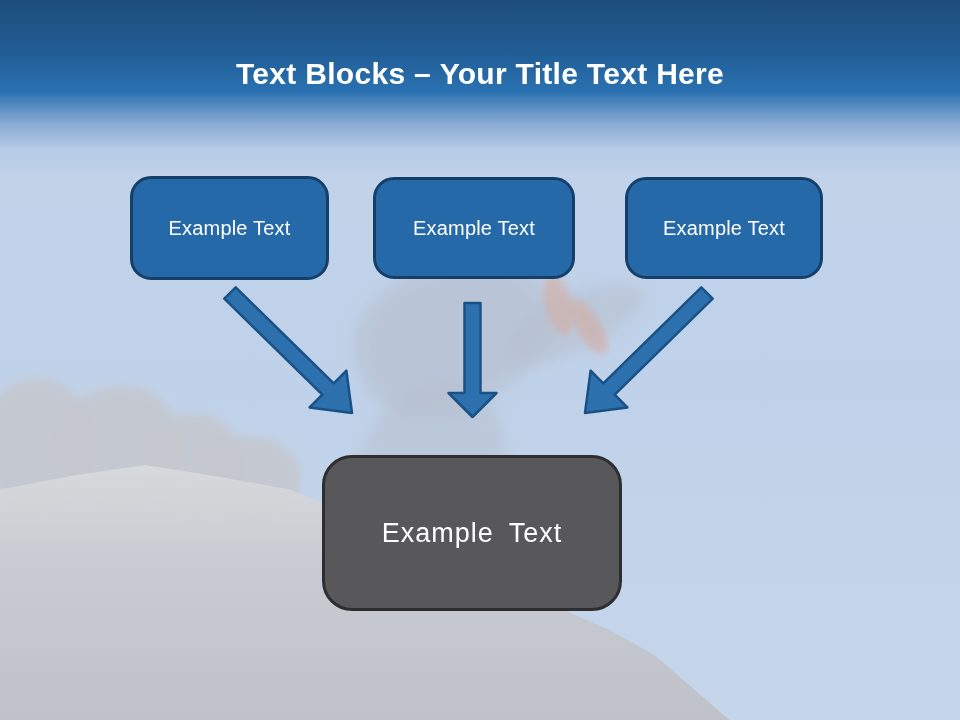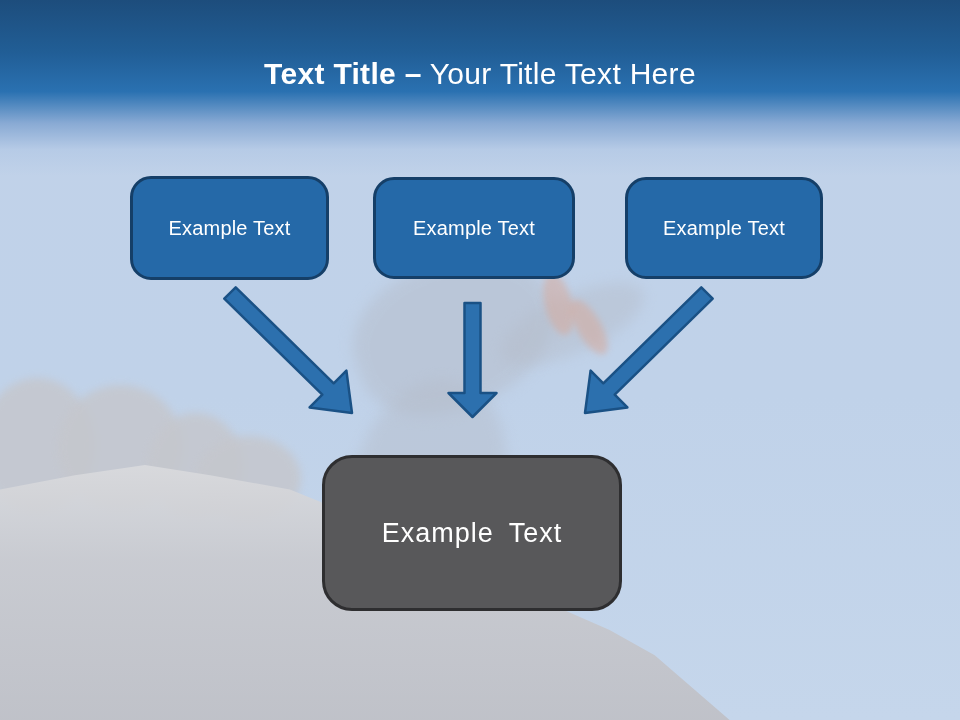--- a/index.html
+++ b/index.html
@@ -53,21 +53,21 @@
   }
   .slide-title{
     position:absolute;left:0;right:0;top:52px;
     height:44px;line-height:44px;
     text-align:center;
     font-size:30px;color:var(--text-light);
     letter-spacing:.3px;
     white-space:nowrap;
   }
   .slide-title .bold{font-weight:700;}
-  .slide-title .light{font-weight:400;text-align:center;}
+  .slide-title .light{font-weight:700;text-align:center;}
   
   .text-block{
     position:absolute;
     height:102px;top:177px;
     background:var(--box-fill);
     border:3px solid var(--box-border);
     border-radius:21px;
     display:flex;align-items:center;justify-content:center;
     color:var(--text-light);
     font-size:20px;letter-spacing:.2px;
@@ -108,21 +108,21 @@
     <div class="blob rock-bump" style="left:-20px;top:378px;width:115px;height:135px;"></div>
     <div class="blob rock-bump" style="left:58px;top:385px;width:125px;height:125px;"></div>
     <div class="blob rock-bump" style="left:148px;top:413px;width:95px;height:105px;"></div>
     <div class="blob rock-bump" style="left:196px;top:436px;width:105px;height:85px;"></div>
     <div class="rock-mass"></div>
   </div>
 
   <div class="header-band"></div>
 
   <div class="slide-title">
-    <span class="bold">Text Title –</span>
+    <span class="bold">Text Blocks –</span>
     <span class="light">Your Title Text Here</span>
   </div>
 
   <div class="text-block tb-1">
     <span>Example Text</span>
   </div>
   <div class="text-block tb-2">
     <span>Example Text</span>
   </div>
   <div class="text-block tb-3">

